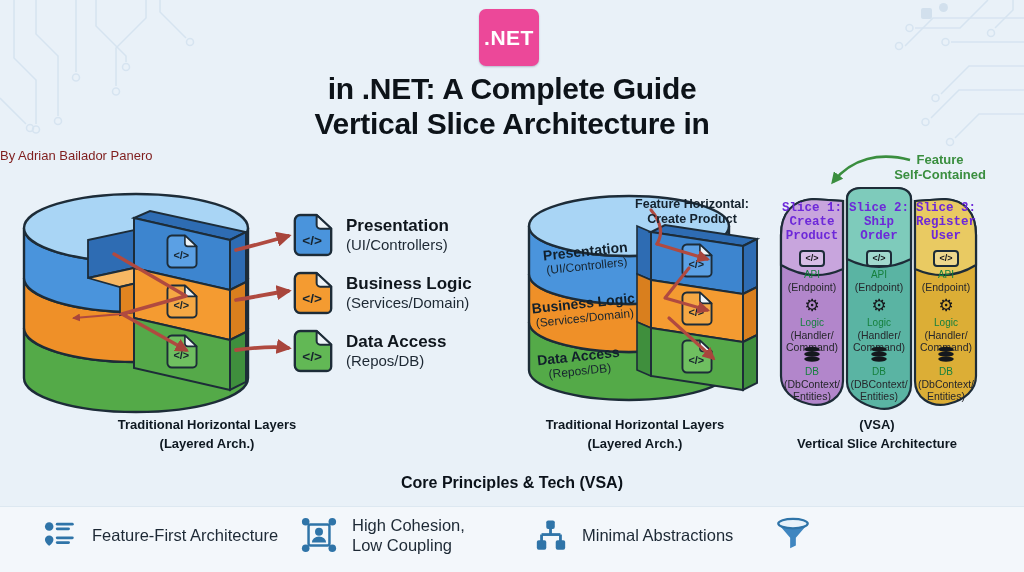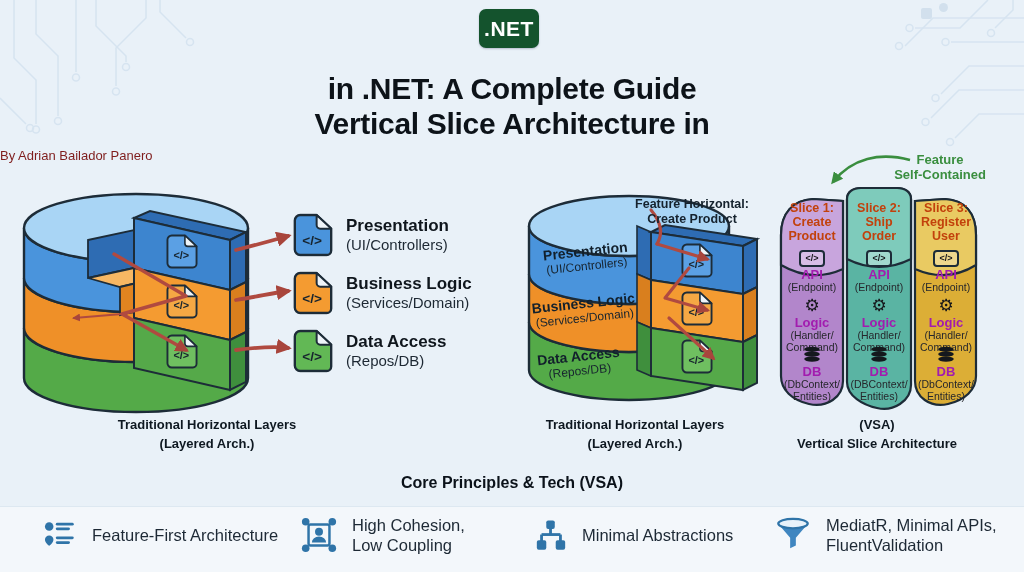--- a/index.html
+++ b/index.html
@@ -5,21 +5,21 @@
   html,body{margin:0;padding:0;}
   body{
     width:1024px;height:572px;position:relative;overflow:hidden;
     background:#e9f1f8;
     font-family:"Liberation Sans",sans-serif;
     color:#13202c;
   }
   .abs{position:absolute;}
   
   .net-badge{
-    left:479px;top:9px;width:60px;height:39px;background:#14532d;border-radius:7px;
+    left:479px;top:9px;width:60px;height:57px;background:#ec4899;border-radius:7px;
     display:flex;align-items:center;justify-content:center;
     color:#fff;font-weight:bold;font-size:21px;letter-spacing:.5px;
     box-shadow:0 1px 2px rgba(30,30,80,.25);
   }
   .title{
     left:0;right:0;top:71px;text-align:center;
     font-size:30px;line-height:35px;font-weight:bold;letter-spacing:-.3px;color:#0d1319;
   }
   .byline{left:0;right:0;top:148px;text-align:left;font-size:13px;color:#7f1d1d;}
   
@@ -29,22 +29,22 @@
   .legend-title{font-size:17px;font-weight:bold;line-height:20px;color:#0f161d;}
   .legend-sub{font-size:15px;line-height:18px;color:#1d2833;}
   
   .mlabel{width:122px;text-align:center;transform:rotate(-6deg);}
   .mlabel .t{font-size:14px;font-weight:bold;line-height:16px;color:#12202c;}
   .mlabel .s{font-size:12px;line-height:14px;color:#17242f;}
   .annotation{font-size:12.5px;font-weight:bold;line-height:14.5px;text-align:center;color:#15222d;}
   .annotation-green{font-size:13px;font-weight:bold;line-height:15px;text-align:center;color:#3a8e3f;}
   
   .sl{width:62px;text-align:center;}
-  .sl .t1,.sl .t2{font-size:12.5px;font-weight:bold;line-height:14px;color:#c2410c;}
-  .sec-label{font-size:13px;font-weight:bold;line-height:15px;color:#a21caf;}
+  .sl .t1,.sl .t2{font-size:12.5px;font-weight:bold;line-height:14px;color:#6d28d9;font-family:Liberation Mono, monospace;}
+  .sec-label{font-size:10px;font-weight:normal;line-height:15px;color:#15803d;}
   .sec-sub{font-size:10.5px;line-height:11.5px;color:#26272c;}
   .api-box{
     display:inline-block;border:2px solid #1d2c38;border-radius:4px;
     padding:0 4px;font-size:9px;font-weight:bold;line-height:13px;color:#141519;
     background:rgba(255,255,255,.28);
   }
   .gear{font-size:17px;line-height:18px;color:#15161a;}
   
   .bottom-band{left:0;right:0;top:506px;bottom:0;background:rgba(255,255,255,.45);border-top:1px solid #dde8f1;}
   .principles-heading{left:0;right:0;top:474px;text-align:center;font-size:16px;font-weight:bold;color:#0b121a;}
@@ -389,15 +389,13 @@
     <rect x="23" y="22" width="10" height="10" rx="2" fill="#2f74a8"></rect>
   </svg>
   <div class="p-label">Minimal Abstractions</div>
 </div>
 
 <div class="abs p-item" style="left:774px;top:511px">
   <svg width="38" height="38" viewBox="0 0 40 40">
     <path d="M5,9 L17,23 L17,34 L23,31 L23,23 L35,9 Z" fill="#3f86c0"></path>
     <ellipse cx="20" cy="8" rx="15.5" ry="5" fill="#e8f2fa" stroke="#2f74a8" stroke-width="2.4"></ellipse>
   </svg>
-  <div class="p-label">MediatR, Minimal APIs,
-FluentValidation</div>
 </div>
 
 </body></html>

